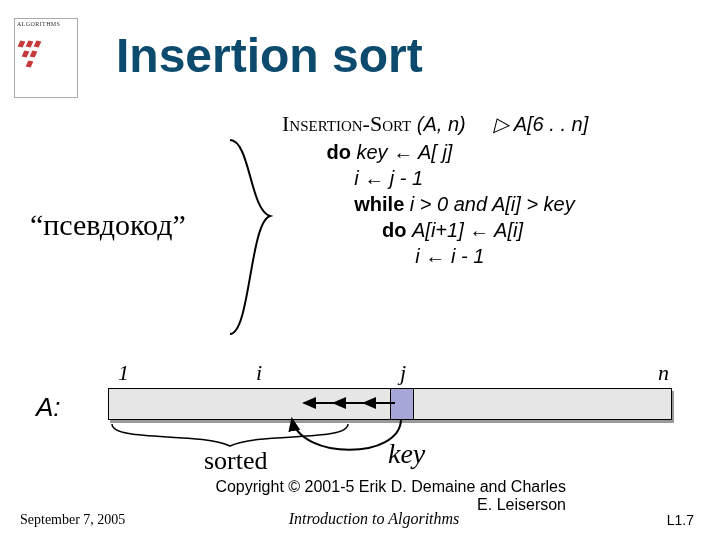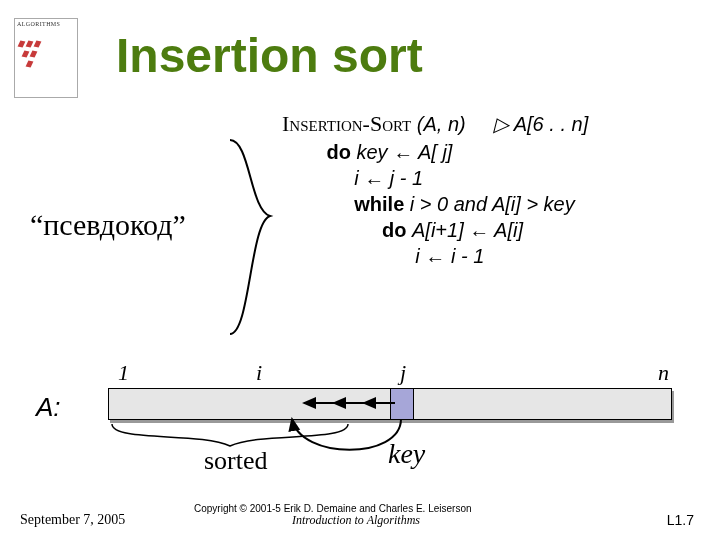--- a/index.html
+++ b/index.html
@@ -37,21 +37,21 @@
     position: absolute;
     width: 5px; height: 6px;
     background: #c73a3a;
     transform: skew(-25deg, 10deg);
   }
   .title {
     position: absolute;
     top: 28px;
     left: 116px;
     font-size: 48px;
-    color: #4d7c0f;
+    color: #0c4a6e;
     font-family: Arial, Helvetica, sans-serif;
     font-weight: bold;
   }
   .pseudocode-label {
     position: absolute;
     top: 208px;
     left: 30px;
     font-size: 30px;
     color: #000;
   }
@@ -119,31 +119,31 @@
   }
   .footer-date {
     position: absolute;
     bottom: 10px;
     left: 20px;
     font-size: 14px;
   }
   .footer-copy {
     position: absolute;
     bottom: 24px;
-    left: 194px;
-    font-size: 10px;
-    text-align: left;
+    left: 206px;
+    font-size: 16px;
+    text-align: right;
     width: 360px;
     font-family: Arial, sans-serif;
   }
   .footer-intro {
     position: absolute;
     bottom: 10px;
-    left: 176px;
-    font-size: 12px;
+    left: 194px;
+    font-size: 16px;
     font-style: italic;
     text-align: center;
     width: 360px;
   }
   .footer-page {
     position: absolute;
     bottom: 10px;
     right: 24px;
     font-size: 14px;
     font-family: Arial, sans-serif;

